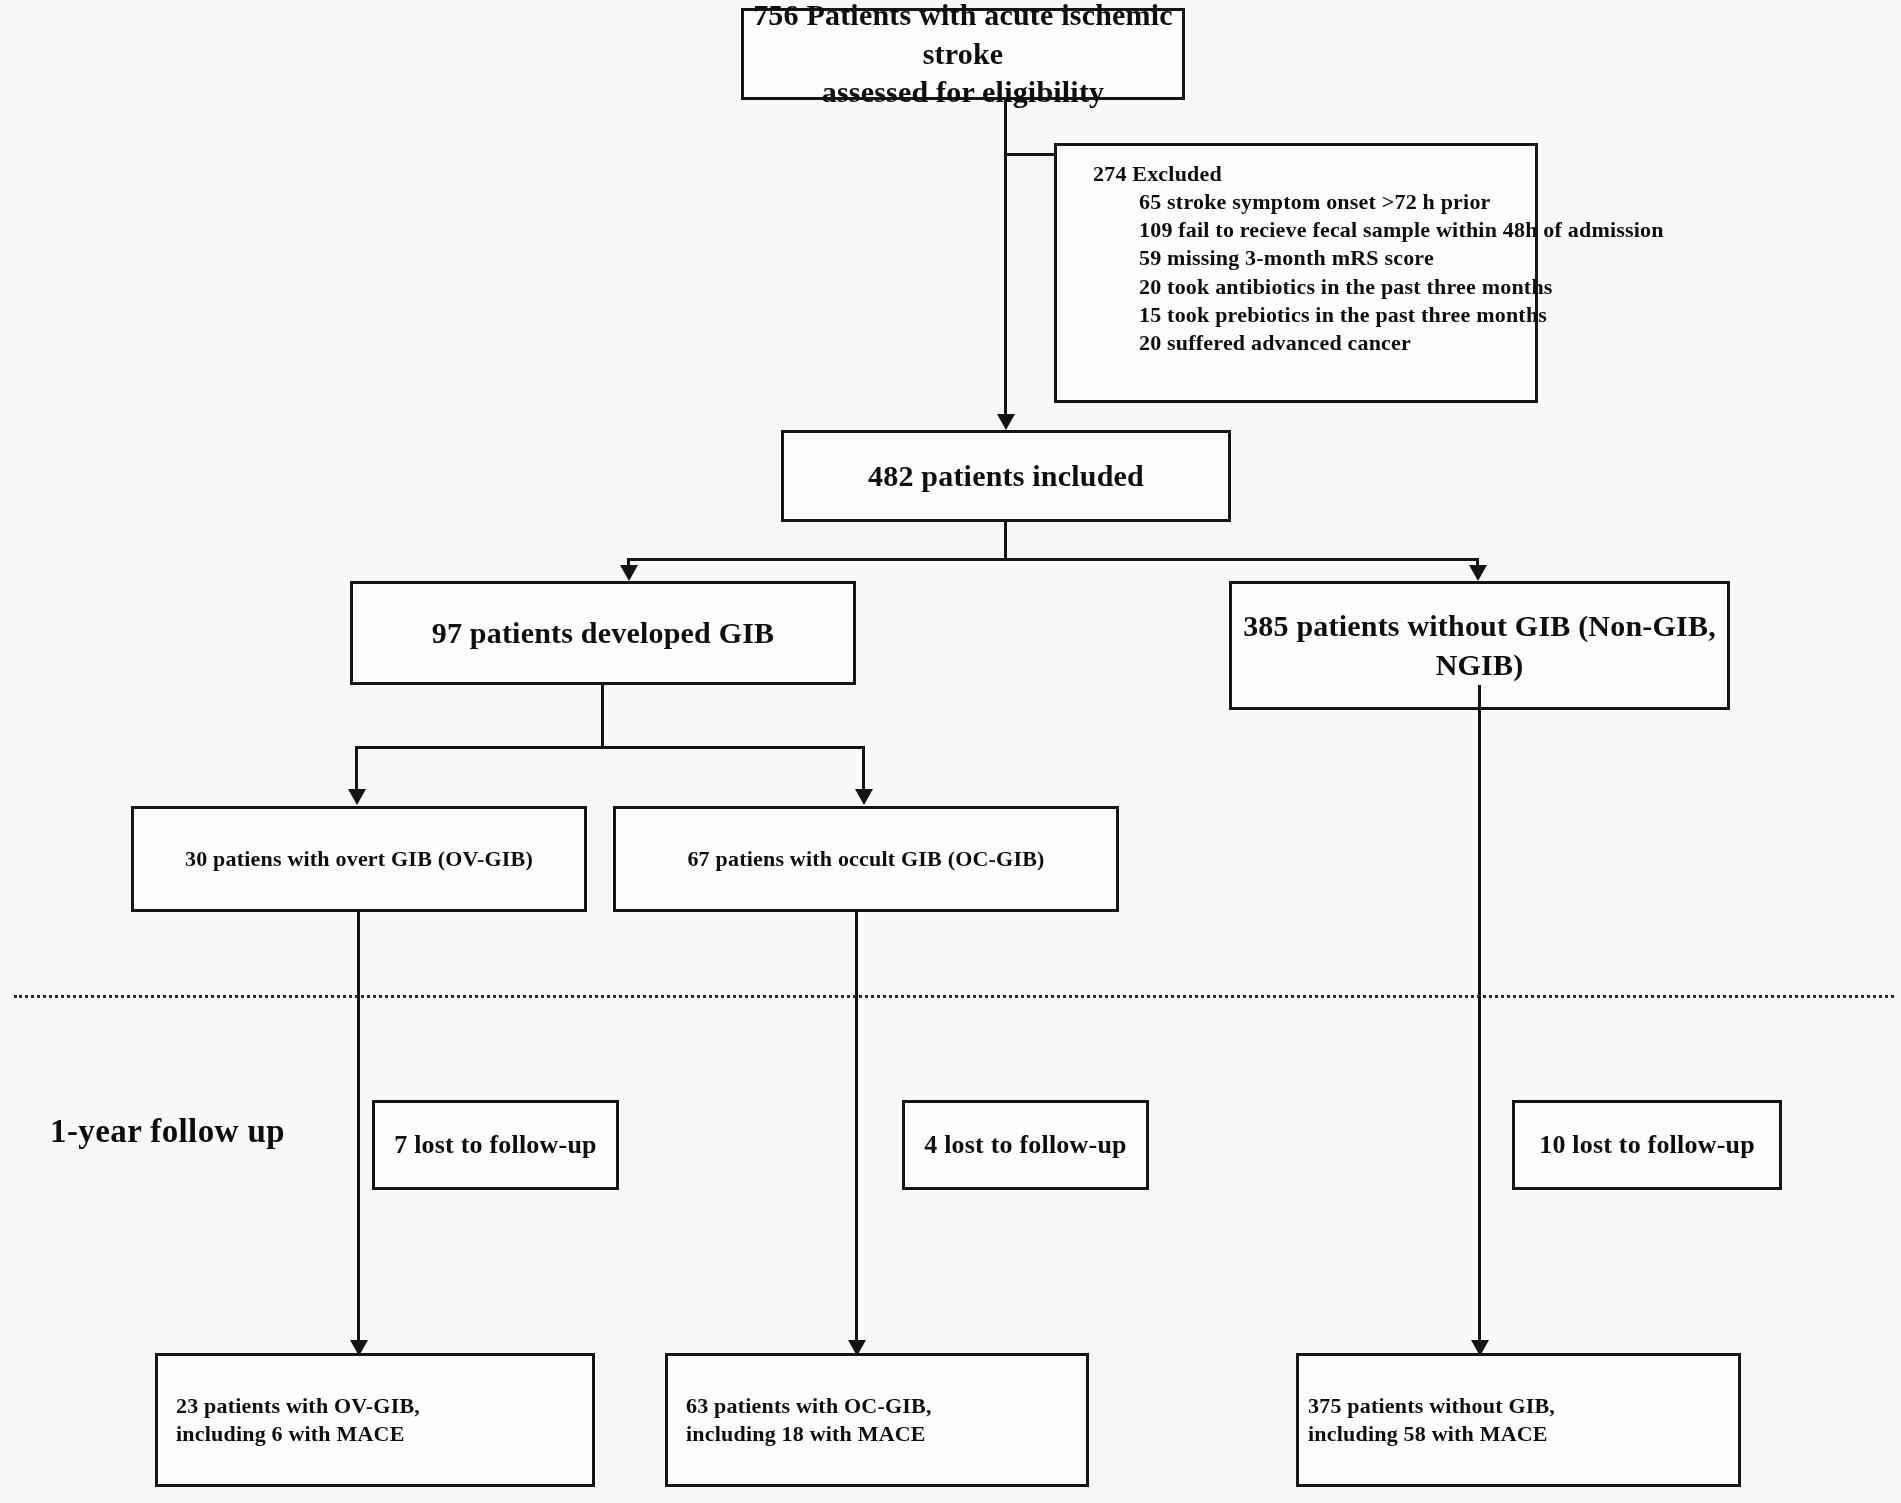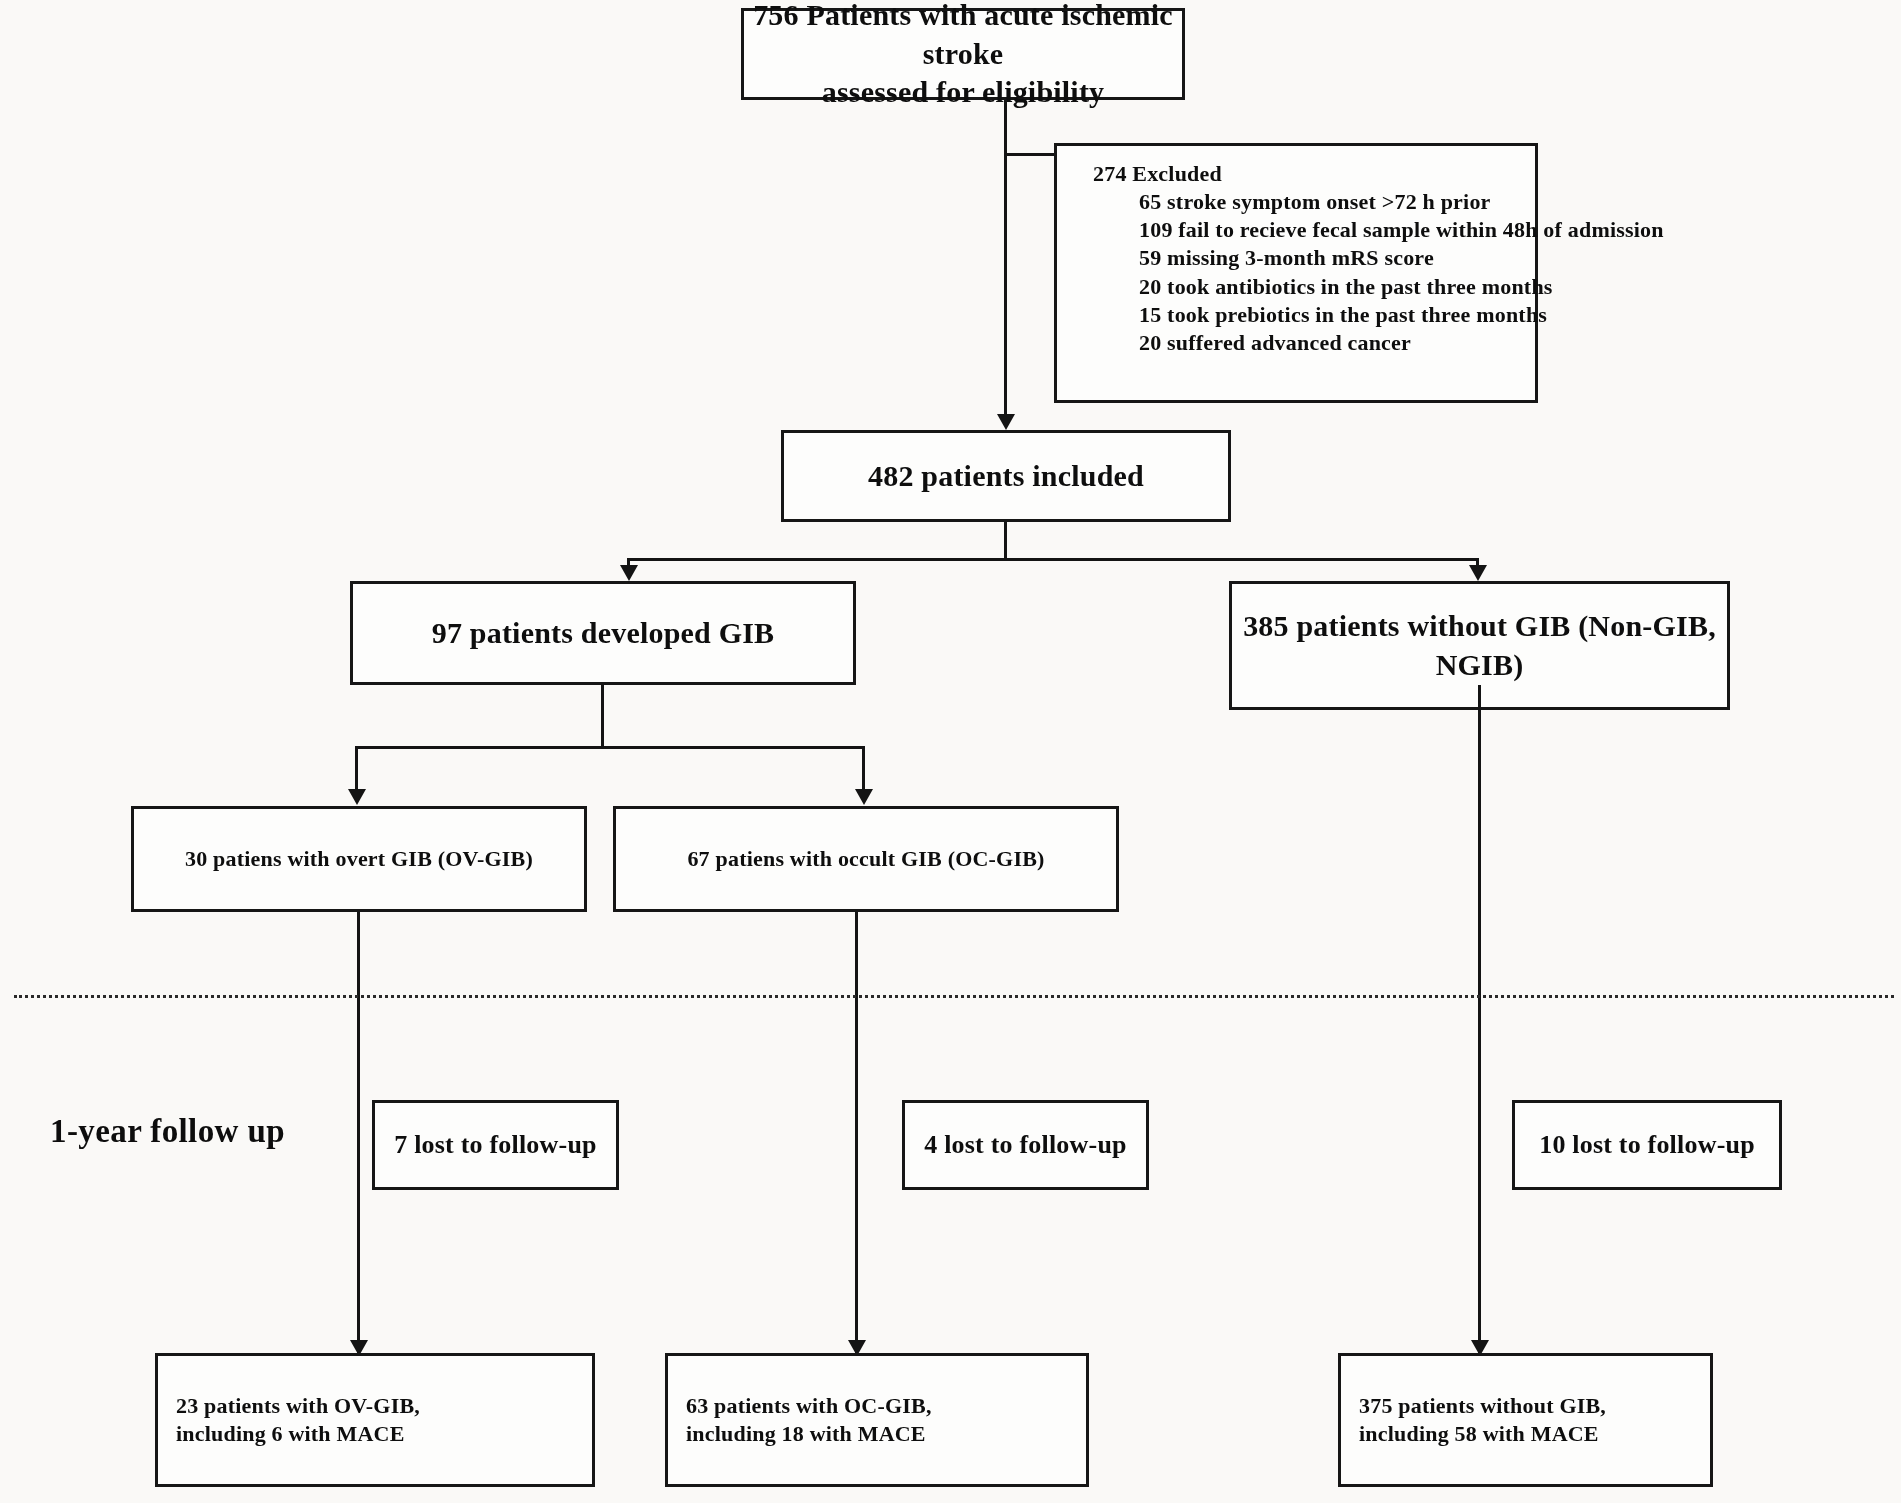--- a/index.html
+++ b/index.html
@@ -187,20 +187,20 @@
     </div>
   </div>
 
   <div class="box left-align f29" style="left:665px; top:1353px; width:424px; height:134px;justify-content:center;">
     <div class="inner">
       <div>63 patients with OC-GIB,</div>
       <div>including 18 with MACE</div>
     </div>
   </div>
 
-  <div class="box left-align f29" style="left:1338px; top:1353px; width:375px; height:134px;">
+  <div class="box left-align f29" style="left:1296px; top:1353px; width:445px; height:134px;padding-left:9px;">
     <div class="inner">
       <div>375 patients without GIB,</div>
       <div>including 58 with MACE</div>
     </div>
   </div>
 
 </div>
 
 </body></html>

